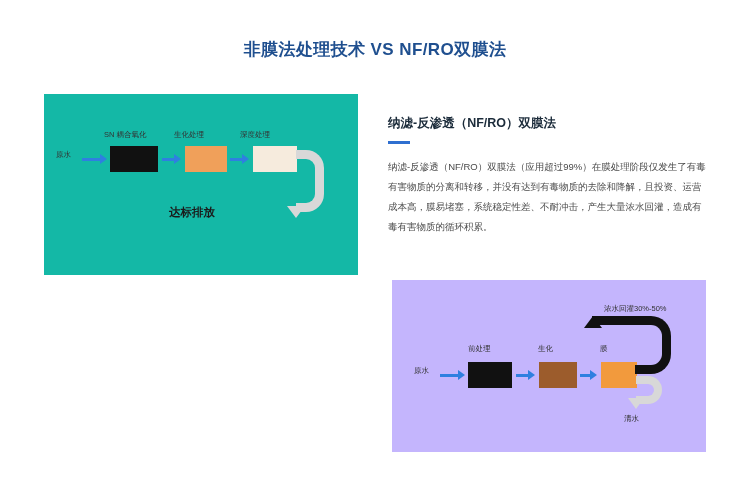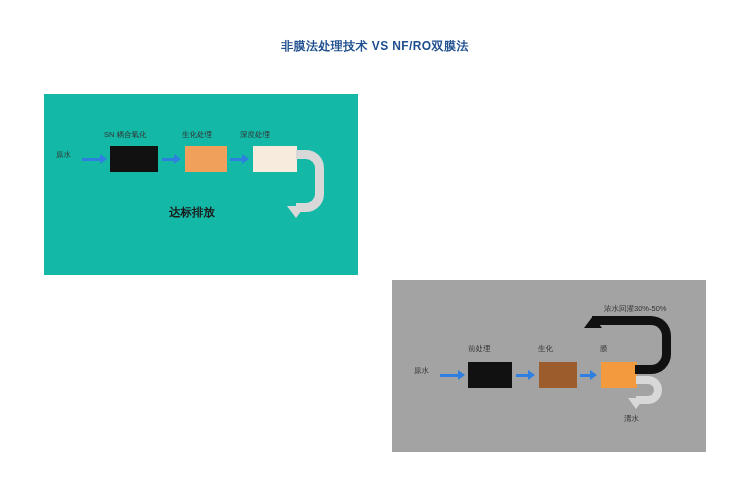--- a/index.html
+++ b/index.html
@@ -18,42 +18,42 @@
     position: relative;
     width: 750px;
     height: 496px;
   }
   .title {
     position: absolute;
     left: 0;
     top: 38px;
     width: 750px;
     text-align: center;
-    font-size: 12px;
+    font-size: 17px;
     font-weight: bold;
     color: #1f4f8f;
     letter-spacing: 0.4px;
   }
 
   
   .panel-a {
     position: absolute;
     left: 44px;
     top: 94px;
     width: 314px;
     height: 181px;
     background: #14b8a6;
   }
   .panel-b {
     position: absolute;
     left: 392px;
     top: 280px;
     width: 314px;
     height: 172px;
-    background: #a3a3a3;
+    background: #c4b5fd;
   }
 
   .dlabel {
     position: absolute;
     font-size: 7.5px;
     color: #333;
     white-space: nowrap;
   }
   .box {
     position: absolute;
@@ -163,21 +163,21 @@
 </head>
 <body>
 
 <div class="page">
 
   <div class="title">非膜法处理技术 VS  NF/RO双膜法</div>
 
   <div class="panel-a">
 
     <div class="dlabel" style="left:60px; top:36px;">SN 耦合氧化</div>
-    <div class="dlabel" style="left:138px; top:36px;">生化处理</div>
+    <div class="dlabel" style="left:130px; top:36px;">生化处理</div>
     <div class="dlabel" style="left:196px; top:36px;text-align:right;">深度处理</div>
 
     <div class="dlabel" style="left:12px; top:56px;">原水</div>
 
     <div class="arrow-blue" style="left:38px; top:65px;">
       <div class="shaft" style="width:18px;"></div>
         <div class="head"></div>
     </div>
 
     <div class="box box-black" style="left:66px; top:52px; width:48px;"></div>
@@ -195,20 +195,25 @@
     </div>
 
     <div class="box box-cream" style="left:209px; top:52px; width:44px;"></div>
 
     <div class="curve-a" style="left:252px; top:56px; width:28px; height:62px;"></div>
     <div class="tri-down-gray" style="left:243px; top:112px;"></div>
 
     <div class="bigtext" style="left:125px; top:111px;">达标排放</div>
   </div>
 
+  <div class="txt-block" style="left:388px; top:114px; width:320px;">
+    <div class="txt-head">纳滤-反渗透（NF/RO）双膜法</div>
+    <div class="rule"></div>
+    <div class="txt-body">纳滤-反渗透（NF/RO）双膜法（应用超过99%）在膜处理阶段仅发生了有毒有害物质的分离和转移，并没有达到有毒物质的去除和降解，且投资、运营成本高，膜易堵塞，系统稳定性差、不耐冲击，产生大量浓水回灌，造成有毒有害物质的循环积累。</div>
+  </div>
 
 
   <div class="panel-b">
 
     <div class="dlabel" style="left:212px; top:24px;">浓水回灌30%-50%</div>
 
     <div class="dlabel" style="left:76px; top:64px;">前处理</div>
     <div class="dlabel" style="left:146px; top:64px;">生化</div>
     <div class="dlabel" style="left:208px; top:64px;">膜</div>
 

